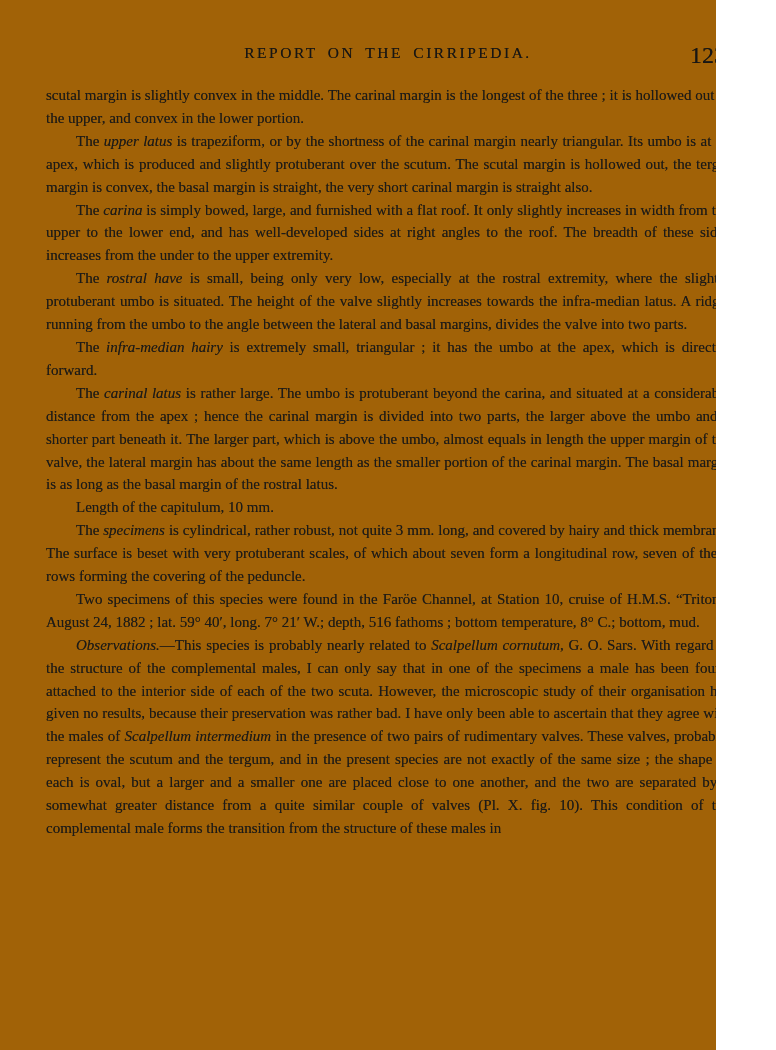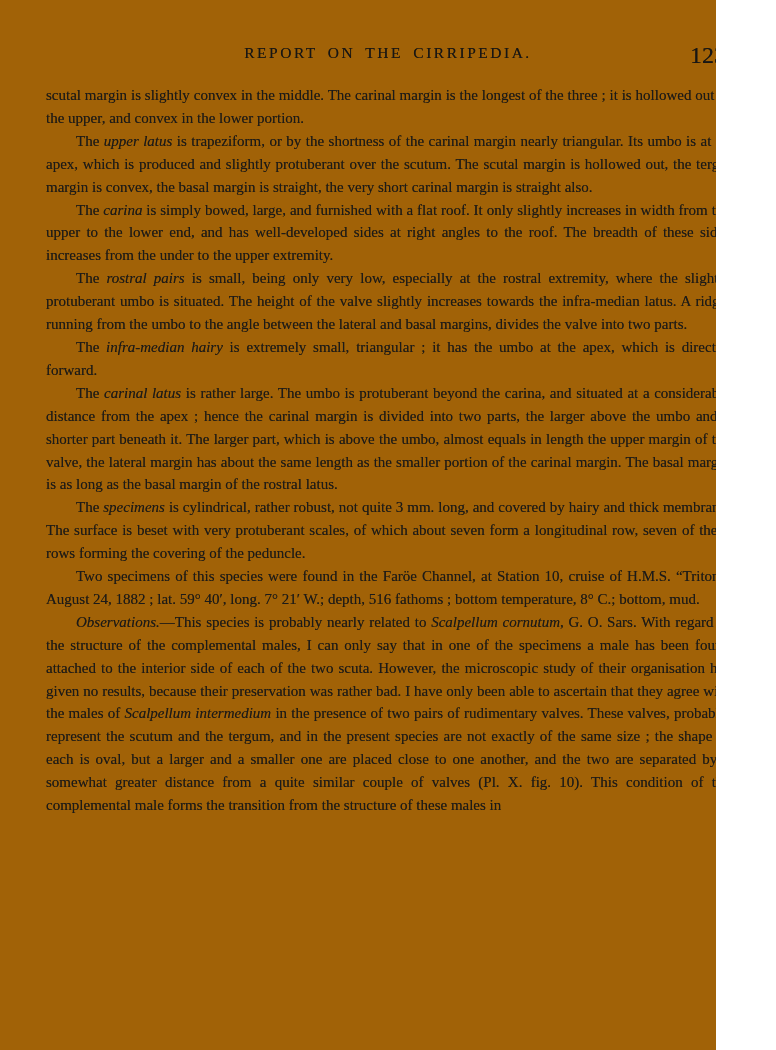--- a/index.html
+++ b/index.html
@@ -69,20 +69,21 @@
 
 <div class="page">
   <div class="header">
     <div class="header-title">REPORT ON THE CIRRIPEDIA.</div>
     <div class="page-number">123</div>
   </div>
   <div class="body-text">
       <p class=""><span>scutal margin is slightly convex in the middle.  The carinal margin is the longest of the three ; it is hollowed out in the upper, and convex in the lower portion.</span></p>
       <p class="indent"><span>The </span><i>upper latus</i><span> is trapeziform, or by the shortness of the carinal margin nearly triangular.  Its umbo is at its apex, which is produced and slightly protuberant over the scutum.  The scutal margin is hollowed out, the tergal margin is convex, the basal margin is straight, the very short carinal margin is straight also.</span></p>
       <p class="indent"><span>The </span><i>carina</i><span> is simply bowed, large, and furnished with a flat roof.  It only slightly increases in width from the upper to the lower end, and has well-developed sides at right angles to the roof.  The breadth of these sides increases from the under to the upper extremity.</span></p>
-      <p class="indent"><span>The </span><i>rostral pairs</i><span> is small, being only very low, especially at the rostral extremity, where the slightly protuberant umbo is situated.  The height of the valve slightly increases towards the infra-median latus.  A ridge, running from the umbo to the angle between the lateral and basal margins, divides the valve into two parts.</span></p>
+      <p class="indent"><span>The </span><i>rostral have</i><span> is small, being only very low, especially at the rostral extremity, where the slightly protuberant umbo is situated.  The height of the valve slightly increases towards the infra-median latus.  A ridge, running from the umbo to the angle between the lateral and basal margins, divides the valve into two parts.</span></p>
       <p class="indent"><span>The </span><i>infra-median hairy</i><span> is extremely small, triangular ; it has the umbo at the apex, which is directed forward.</span></p>
       <p class="indent"><span>The </span><i>carinal latus</i><span> is rather large.  The umbo is protuberant beyond the carina, and situated at a considerable distance from the apex ; hence the carinal margin is divided into two parts, the larger above the umbo and a shorter part beneath it.  The larger part, which is above the umbo, almost equals in length the upper margin of the valve, the lateral margin has about the same length as the smaller portion of the carinal margin.  The basal margin is as long as the basal margin of the rostral latus.</span></p>
+      <p class="indent"><span>Length of the capitulum, 10 mm.</span></p>
       <p class="indent"><span>The </span><i>specimens</i><span> is cylindrical, rather robust, not quite 3 mm. long, and covered by hairy and thick membrane.  The surface is beset with very protuberant scales, of which about seven form a longitudinal row, seven of these rows forming the covering of the peduncle.</span></p>
       <p class="indent"><span>Two specimens of this species were found in the Faröe Channel, at Station 10, cruise of H.M.S. “Triton,” August 24, 1882 ; lat. 59° 40′, long. 7° 21′ W.; depth, 516 fathoms ; bottom temperature, 8° C.; bottom, mud.</span></p>
       <p class="indent"><i>Observations.</i><span>—This species is probably nearly related to </span><i>Scalpellum cornutum</i><span>, G. O. Sars.  With regard to the structure of the complemental males, I can only say that in one of the specimens a male has been found attached to the interior side of each of the two scuta.  However, the microscopic study of their organisation has given no results, because their preservation was rather bad.  I have only been able to ascertain that they agree with the males of </span><i>Scalpellum intermedium</i><span> in the presence of two pairs of rudimentary valves.  These valves, probably, represent the scutum and the tergum, and in the present species are not exactly of the same size ; the shape of each is oval, but a larger and a smaller one are placed close to one another, and the two are separated by a somewhat greater distance from a quite similar couple of valves (Pl. X. fig. 10).  This condition of the complemental male forms the transition from the structure of these males in</span></p>
     </div>
 </div>
 
 </body></html>

